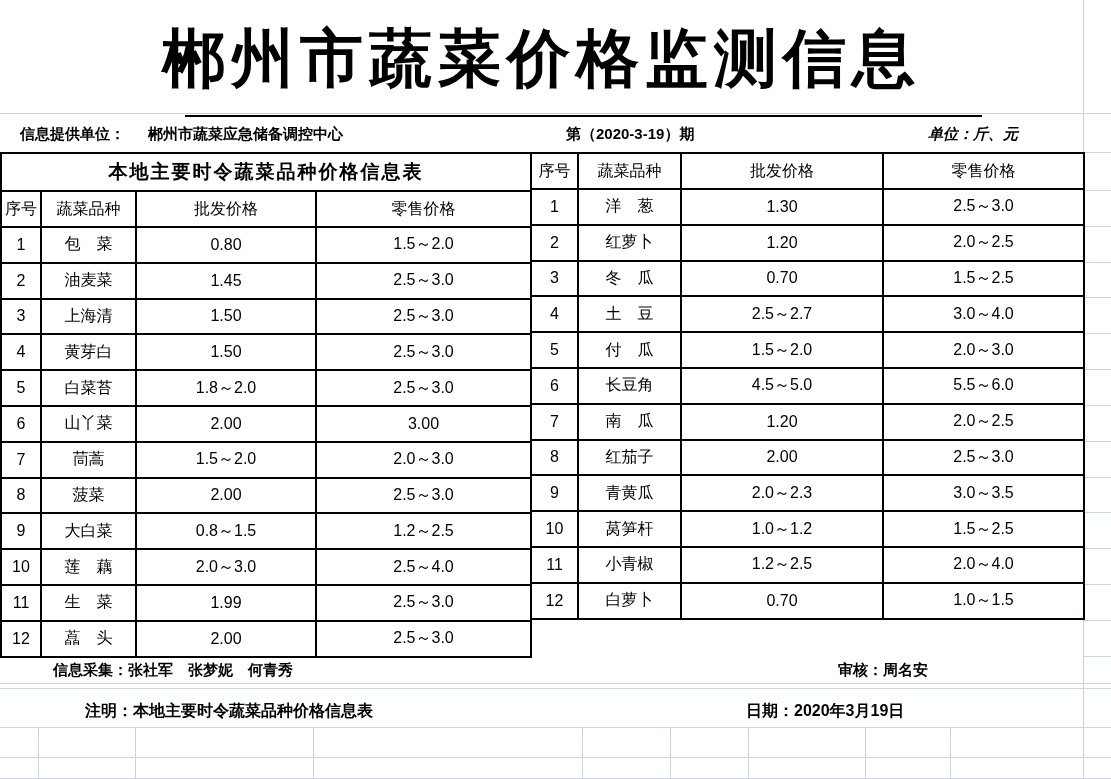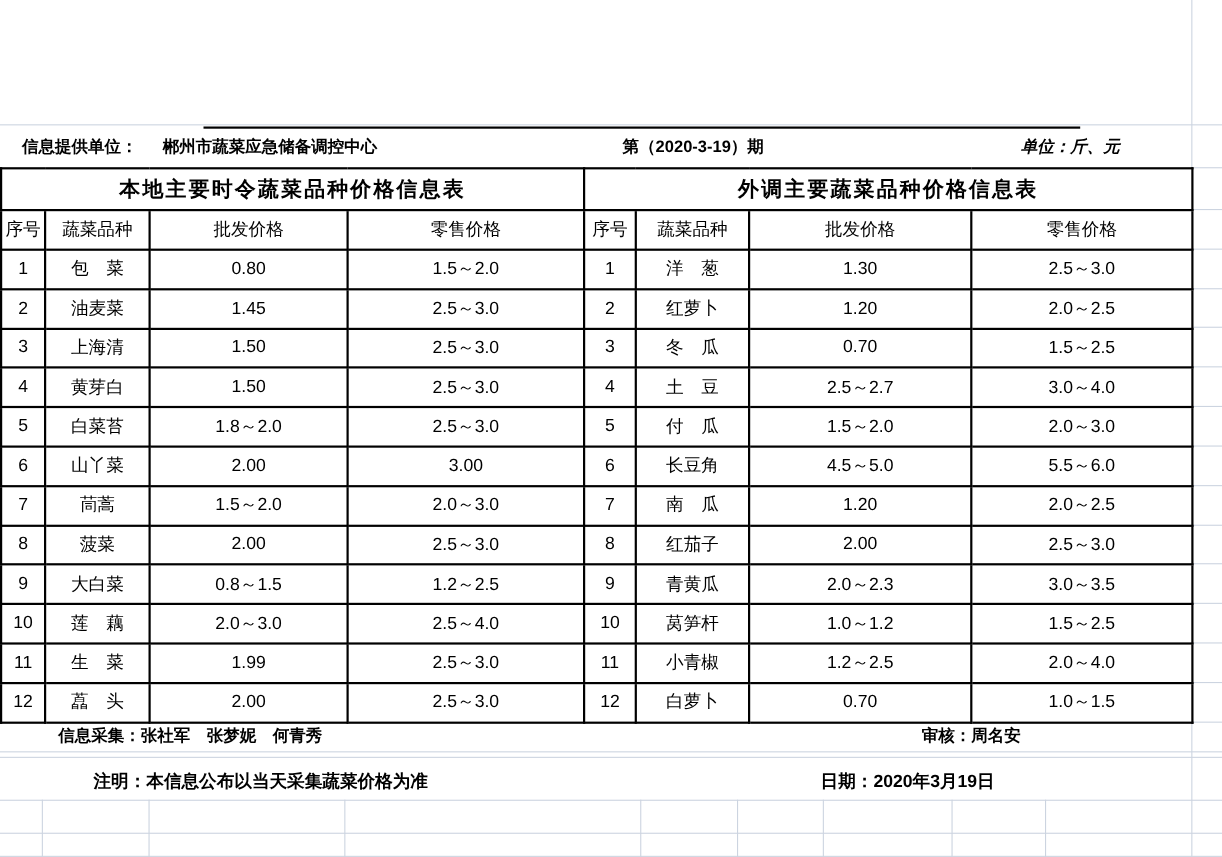--- a/index.html
+++ b/index.html
@@ -64,20 +64,21 @@
     <div class="gl glv" style="left:38px;top:727px;height:52px;"></div>
     <div class="gl glv" style="left:135px;top:727px;height:52px;"></div>
     <div class="gl glv" style="left:313px;top:727px;height:52px;"></div>
     <div class="gl glv" style="left:582px;top:727px;height:52px;"></div>
     <div class="gl glv" style="left:670px;top:727px;height:52px;"></div>
     <div class="gl glv" style="left:748px;top:727px;height:52px;"></div>
     <div class="gl glv" style="left:865px;top:727px;height:52px;"></div>
     <div class="gl glv" style="left:950px;top:727px;height:52px;"></div>
   </div>
 
+  <div class="abs main-title">郴州市蔬菜价格监测信息</div>
 
   <div class="blackline" style="top:115px;left:185px;width:797px;height:2px;"></div>
 
   <div>
     <span class="abs infobar" style="left:20px;">信息提供单位：</span>
     <span class="abs infobar" style="left:148px;">郴州市蔬菜应急储备调控中心</span>
     <span class="abs infobar" style="left:532px;margin-left:34px;">第（2020-3-19）期</span>
     <span class="abs infobar" style="left:928px;font-style:italic;">单位：斤、元</span>
   </div>
 
@@ -188,23 +189,20 @@
   </table>
 
   <table class="price tbl-right">
     <colgroup>
         <col style="width:47px">
         <col style="width:103px">
         <col style="width:202px">
         <col style="width:201px">
       </colgroup>
     <tbody>
-      <tr class="t">
-          <td colspan="4">外调主要蔬菜品种价格信息表</td>
-        </tr>
       <tr class="h">
         <td>序号</td>
         <td>蔬菜品种</td>
         <td>批发价格</td>
         <td>零售价格</td>
       </tr>
     </tbody>
     <tbody>
 
         <tr class="d">
@@ -292,17 +290,17 @@
         </tr>
       </tbody>
   </table>
 
   <div>
     <span class="abs footrow" style="left:53px;">信息采集：张社军　张梦妮　何青秀</span>
     <span class="abs footrow" style="left:838px;">审核：周名安</span>
   </div>
 
   <div>
-    <span class="abs noterow" style="left:85px;">注明：本信息公布以当天采集蔬菜价格为准</span>
+    <span class="abs noterow" style="left:85px;">注明：本地主要时令蔬菜品种价格信息表</span>
     <span class="abs noterow" style="left:746px;">日期：2020年3月19日</span>
   </div>
 
 </div>
 
 </body></html>

